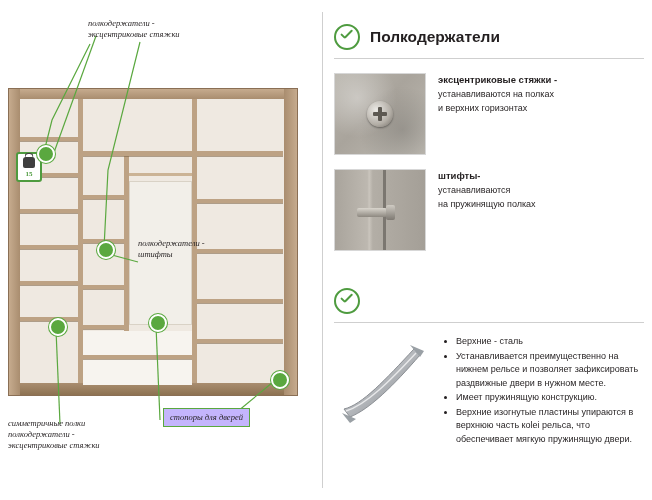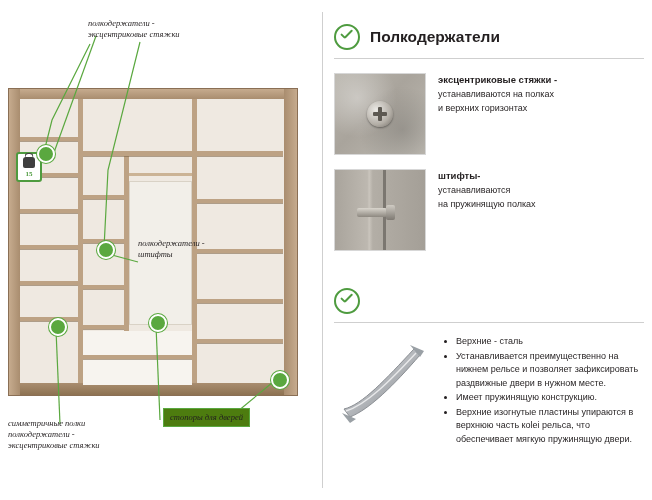--- a/index.html
+++ b/index.html
@@ -151,21 +151,21 @@
   .callout-label {
     position: absolute;
     font-size: 8.5px;
     line-height: 11px;
     font-style: italic;
     color: #231f20;
   }
   .callout-label.boxed {
     border: 1px solid #5aa83f;
     padding: 3px 6px;
-    background: #4d7c0f;
+    background: #c4b5fd;
     font-style: italic;
   }
 
   
   .v-sep {
     position: absolute;
     left: 322px;
     top: 12px;
     width: 1px;
     height: 476px;

